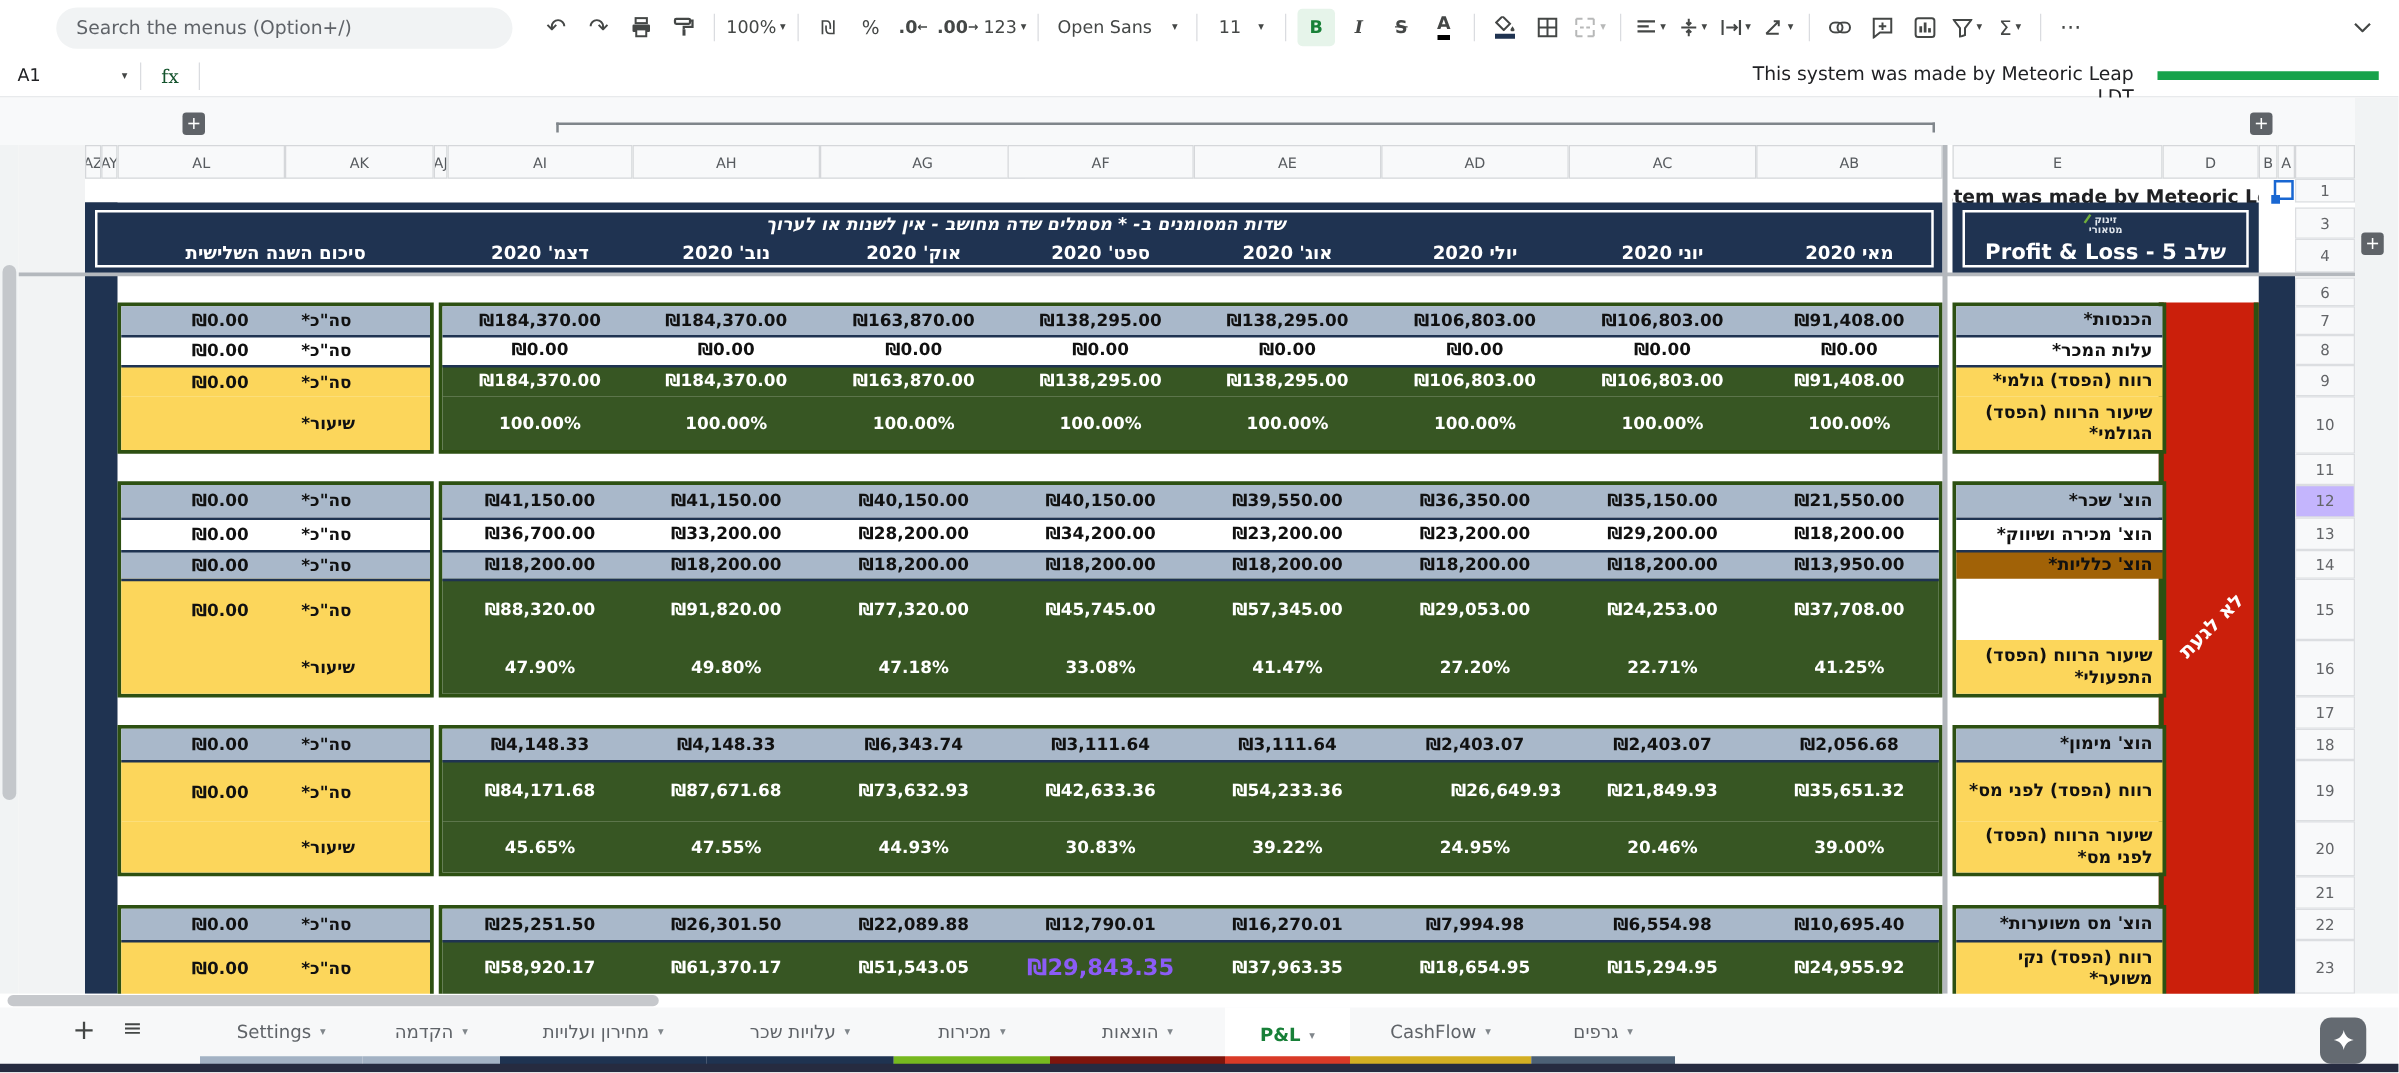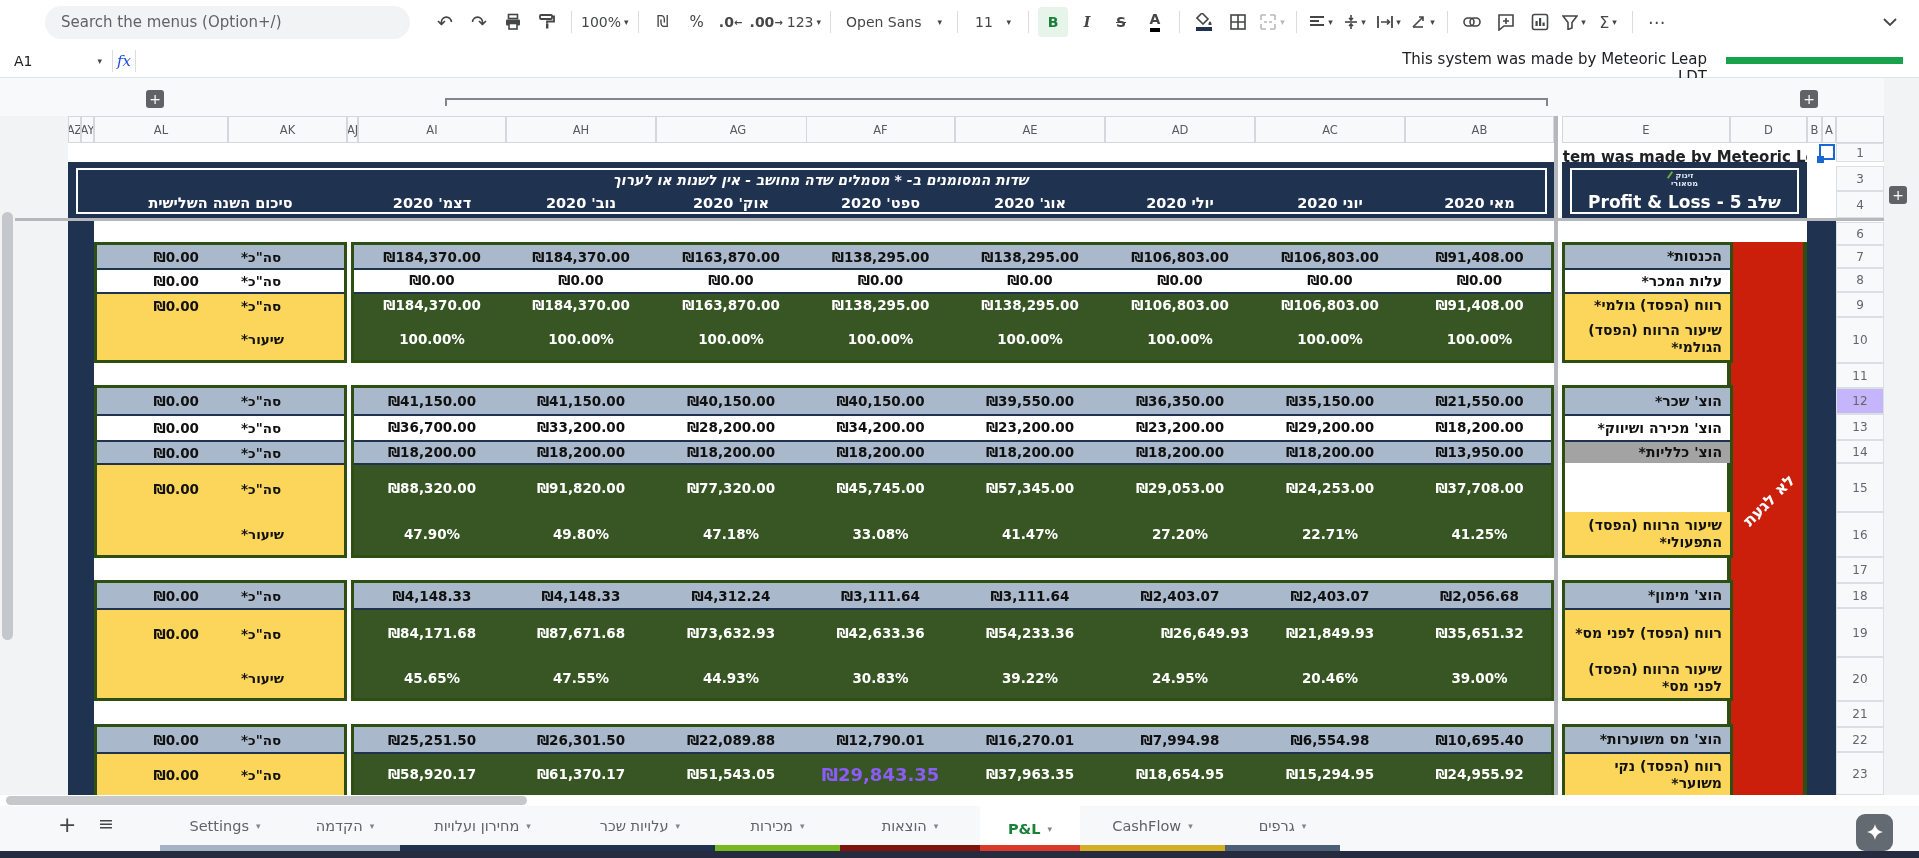--- a/index.html
+++ b/index.html
@@ -13,21 +13,21 @@
   .tbtn.lbl{font-weight:700;}
   .tsep{width:1px;height:22px;background:#dadce0;margin:0 7px;}
   .caret{font-size:9px;color:#444746;margin-left:3px;}
   .active-green{background:#e6f4ea;color:#188038 !important;}
   .underl{display:inline-block;line-height:1;}
   .underl i{display:block;height:4px;margin-top:2px;}
   svg.ic{display:block;}
   
   .fbar{position:absolute;left:0;top:44px;width:1919px;height:34px;background:#fff;border-bottom:1px solid #e1e3e6;display:flex;align-items:center;}
   .namebox{width:112px;padding-left:14px;font-size:14px;color:#202124;display:flex;align-items:center;}
-  .fx{font-style:italic;color:#1d4ed8;font-size:15px;font-family:"DejaVu Serif","Liberation Serif",serif;margin:0 4px;}
+  .fx{color:#14532d;font-size:15px;font-family:"DejaVu Serif","Liberation Serif",serif;margin:0 16px;}
   .vline{width:1px;height:22px;background:#dadce0;}
   .sysnote{position:absolute;top:6px;left:1383px;width:324px;text-align:right;font-size:15px;color:#202124;}
   .greenbar{position:absolute;top:13px;left:1726px;width:177px;height:7px;background:#17a24b;}
   
   #grid{position:absolute;left:0;top:0;width:1919px;height:858px;}
   
   .scrollstrip{position:absolute;left:0;top:795px;width:1919px;height:11px;background:#fff;}
   .hthumb{position:absolute;left:6px;top:1px;width:521px;height:9px;border-radius:5px;background:#c6c8cc;}
   .tabbar{position:absolute;left:0;top:806px;width:1919px;height:45px;background:#f7f8f9;}
   .tab{position:absolute;top:0;height:39px;display:flex;align-items:center;justify-content:center;gap:7px;font-size:14.5px;color:#5f6368;}
@@ -382,21 +382,21 @@
       </div>
       <div style="position: absolute; left: 354px; top: 440px; width: 1197px; height: 23px; background: rgb(169, 184, 202); border-top: 2px solid rgb(31, 51, 81);"></div>
       <div style="position: absolute; left: 358px; top: 440px; width: 148px; height: 23px; font-weight: 700; font-size: 13.5px; color: rgb(17, 17, 17); display: flex; align-items: center; justify-content: center;">₪18,200.00</div>
       <div style="position: absolute; left: 506px; top: 440px; width: 150px; height: 23px; font-weight: 700; font-size: 13.5px; color: rgb(17, 17, 17); display: flex; align-items: center; justify-content: center;">₪18,200.00</div>
       <div style="position: absolute; left: 656px; top: 440px; width: 150px; height: 23px; font-weight: 700; font-size: 13.5px; color: rgb(17, 17, 17); display: flex; align-items: center; justify-content: center;">₪18,200.00</div>
       <div style="position: absolute; left: 806px; top: 440px; width: 149px; height: 23px; font-weight: 700; font-size: 13.5px; color: rgb(17, 17, 17); display: flex; align-items: center; justify-content: center;">₪18,200.00</div>
       <div style="position: absolute; left: 955px; top: 440px; width: 150px; height: 23px; font-weight: 700; font-size: 13.5px; color: rgb(17, 17, 17); display: flex; align-items: center; justify-content: center;">₪18,200.00</div>
       <div style="position: absolute; left: 1105px; top: 440px; width: 150px; height: 23px; font-weight: 700; font-size: 13.5px; color: rgb(17, 17, 17); display: flex; align-items: center; justify-content: center;">₪18,200.00</div>
       <div style="position: absolute; left: 1255px; top: 440px; width: 150px; height: 23px; font-weight: 700; font-size: 13.5px; color: rgb(17, 17, 17); display: flex; align-items: center; justify-content: center;">₪18,200.00</div>
       <div style="position: absolute; left: 1405px; top: 440px; width: 149px; height: 23px; font-weight: 700; font-size: 13.5px; color: rgb(17, 17, 17); display: flex; align-items: center; justify-content: center;">₪13,950.00</div>
-      <div style="position: absolute; left: 1565px; top: 440px; width: 165px; height: 23px; background: #a3a3a3; border-top: 2px solid rgb(31, 51, 81); direction: rtl; font-weight: 700; font-size: 14px; color: rgb(17, 17, 17); display: flex; align-items: center; padding-right: 8px; text-align: right; line-height: 1.2;">הוצ' כלליות*</div>
+      <div style="position: absolute; left: 1565px; top: 440px; width: 165px; height: 23px; background: #a16207; border-top: 2px solid rgb(31, 51, 81); direction: rtl; font-weight: 700; font-size: 14px; color: rgb(17, 17, 17); display: flex; align-items: center; padding-right: 8px; text-align: right; line-height: 1.2;">הוצ' כלליות*</div>
       <div style="position: absolute; left: 97px; top: 463px; width: 247px; height: 49px; background: rgb(252, 214, 91); border-top: 2px solid rgb(31, 51, 81);">
         <div style="position: absolute; left: 0px; top: 0px; bottom: 0px; width: 128px; display: flex; align-items: center; justify-content: flex-end; padding-right: 26px; font-weight: 700; font-size: 13.5px; color: rgb(17, 17, 17);">₪0.00</div>
         <div style="position: absolute; inset: 0px 0px 0px 132px; display: flex; align-items: center; padding-left: 12px; font-weight: 700; font-size: 13.5px; color: rgb(17, 17, 17); direction: rtl; justify-content: flex-end;">סה"כ*</div>
       </div>
       <div style="position: absolute; left: 354px; top: 463px; width: 1197px; height: 49px; background: rgb(55, 86, 35); border-top: 2px solid rgb(31, 51, 81);"></div>
       <div style="position: absolute; left: 358px; top: 463px; width: 148px; height: 49px; font-weight: 700; font-size: 13.5px; color: rgb(255, 255, 255); display: flex; align-items: center; justify-content: center;">₪88,320.00</div>
       <div style="position: absolute; left: 506px; top: 463px; width: 150px; height: 49px; font-weight: 700; font-size: 13.5px; color: rgb(255, 255, 255); display: flex; align-items: center; justify-content: center;">₪91,820.00</div>
       <div style="position: absolute; left: 656px; top: 463px; width: 150px; height: 49px; font-weight: 700; font-size: 13.5px; color: rgb(255, 255, 255); display: flex; align-items: center; justify-content: center;">₪77,320.00</div>
       <div style="position: absolute; left: 806px; top: 463px; width: 149px; height: 49px; font-weight: 700; font-size: 13.5px; color: rgb(255, 255, 255); display: flex; align-items: center; justify-content: center;">₪45,745.00</div>
       <div style="position: absolute; left: 955px; top: 463px; width: 150px; height: 49px; font-weight: 700; font-size: 13.5px; color: rgb(255, 255, 255); display: flex; align-items: center; justify-content: center;">₪57,345.00</div>
@@ -420,21 +420,21 @@
       <div style="position: absolute; left: 94px; top: 580px; width: 253px; height: 121px; border: 3px solid rgb(45, 80, 18);"></div>
       <div style="position: absolute; left: 351px; top: 580px; width: 1203px; height: 121px; border: 3px solid rgb(45, 80, 18);"></div>
       <div style="position: absolute; left: 1562px; top: 580px; width: 171px; height: 121px; border: 3px solid rgb(45, 80, 18);"></div>
       <div style="position: absolute; left: 97px; top: 583px; width: 247px; height: 25px; background: rgb(169, 184, 202);">
         <div style="position: absolute; left: 0px; top: 0px; bottom: 0px; width: 128px; display: flex; align-items: center; justify-content: flex-end; padding-right: 26px; font-weight: 700; font-size: 13.5px; color: rgb(17, 17, 17);">₪0.00</div>
         <div style="position: absolute; inset: 0px 0px 0px 132px; display: flex; align-items: center; padding-left: 12px; font-weight: 700; font-size: 13.5px; color: rgb(17, 17, 17); direction: rtl; justify-content: flex-end;">סה"כ*</div>
       </div>
       <div style="position: absolute; left: 354px; top: 583px; width: 1197px; height: 25px; background: rgb(169, 184, 202);"></div>
       <div style="position: absolute; left: 358px; top: 583px; width: 148px; height: 25px; font-weight: 700; font-size: 13.5px; color: rgb(17, 17, 17); display: flex; align-items: center; justify-content: center;">₪4,148.33</div>
       <div style="position: absolute; left: 506px; top: 583px; width: 150px; height: 25px; font-weight: 700; font-size: 13.5px; color: rgb(17, 17, 17); display: flex; align-items: center; justify-content: center;">₪4,148.33</div>
-      <div style="position: absolute; left: 656px; top: 583px; width: 150px; height: 25px; font-weight: 700; font-size: 13.5px; color: rgb(17, 17, 17); display: flex; align-items: center; justify-content: center;">₪4,312.24</div>
+      <div style="position: absolute; left: 656px; top: 583px; width: 150px; height: 25px; font-weight: 700; font-size: 13.5px; color: rgb(17, 17, 17); display: flex; align-items: center; justify-content: center;">₪6,343.74</div>
       <div style="position: absolute; left: 806px; top: 583px; width: 149px; height: 25px; font-weight: 700; font-size: 13.5px; color: rgb(17, 17, 17); display: flex; align-items: center; justify-content: center;">₪3,111.64</div>
       <div style="position: absolute; left: 955px; top: 583px; width: 150px; height: 25px; font-weight: 700; font-size: 13.5px; color: rgb(17, 17, 17); display: flex; align-items: center; justify-content: center;">₪3,111.64</div>
       <div style="position: absolute; left: 1105px; top: 583px; width: 150px; height: 25px; font-weight: 700; font-size: 13.5px; color: rgb(17, 17, 17); display: flex; align-items: center; justify-content: center;">₪2,403.07</div>
       <div style="position: absolute; left: 1255px; top: 583px; width: 150px; height: 25px; font-weight: 700; font-size: 13.5px; color: rgb(17, 17, 17); display: flex; align-items: center; justify-content: center;">₪2,403.07</div>
       <div style="position: absolute; left: 1405px; top: 583px; width: 149px; height: 25px; font-weight: 700; font-size: 13.5px; color: rgb(17, 17, 17); display: flex; align-items: center; justify-content: center;">₪2,056.68</div>
       <div style="position: absolute; left: 1565px; top: 583px; width: 165px; height: 25px; background: rgb(169, 184, 202); direction: rtl; font-weight: 700; font-size: 14px; color: rgb(17, 17, 17); display: flex; align-items: center; padding-right: 8px; text-align: right; line-height: 1.2;">הוצ' מימון*</div>
       <div style="position: absolute; left: 97px; top: 608px; width: 247px; height: 49px; background: rgb(252, 214, 91); border-top: 2px solid rgb(31, 51, 81);">
         <div style="position: absolute; left: 0px; top: 0px; bottom: 0px; width: 128px; display: flex; align-items: center; justify-content: flex-end; padding-right: 26px; font-weight: 700; font-size: 13.5px; color: rgb(17, 17, 17);">₪0.00</div>
         <div style="position: absolute; inset: 0px 0px 0px 132px; display: flex; align-items: center; padding-left: 12px; font-weight: 700; font-size: 13.5px; color: rgb(17, 17, 17); direction: rtl; justify-content: flex-end;">סה"כ*</div>
       </div>

